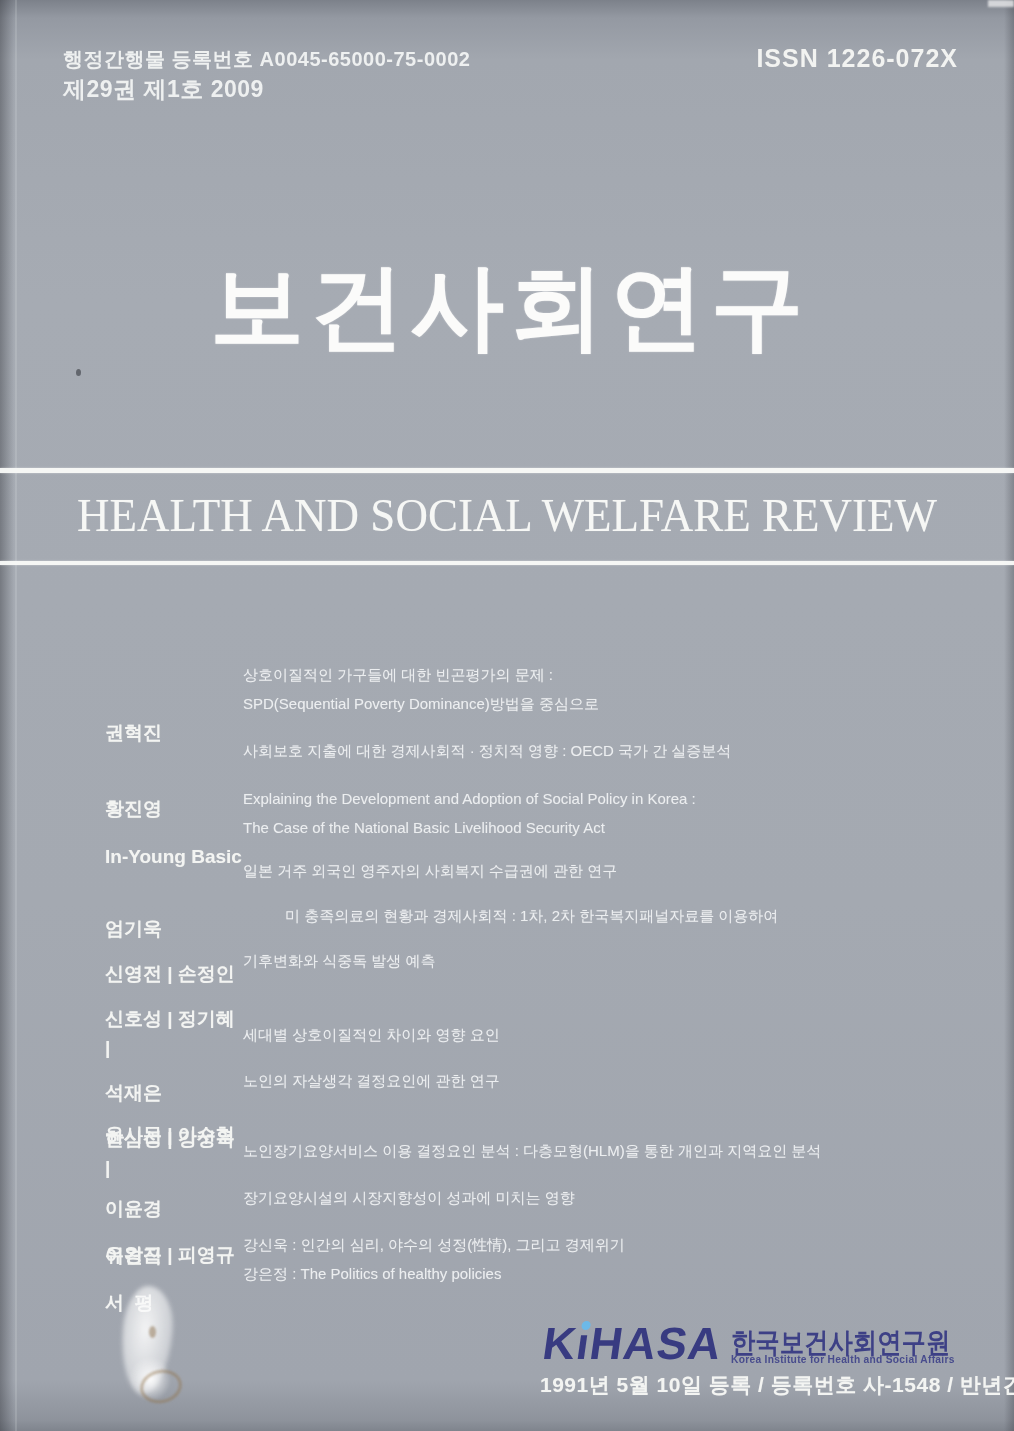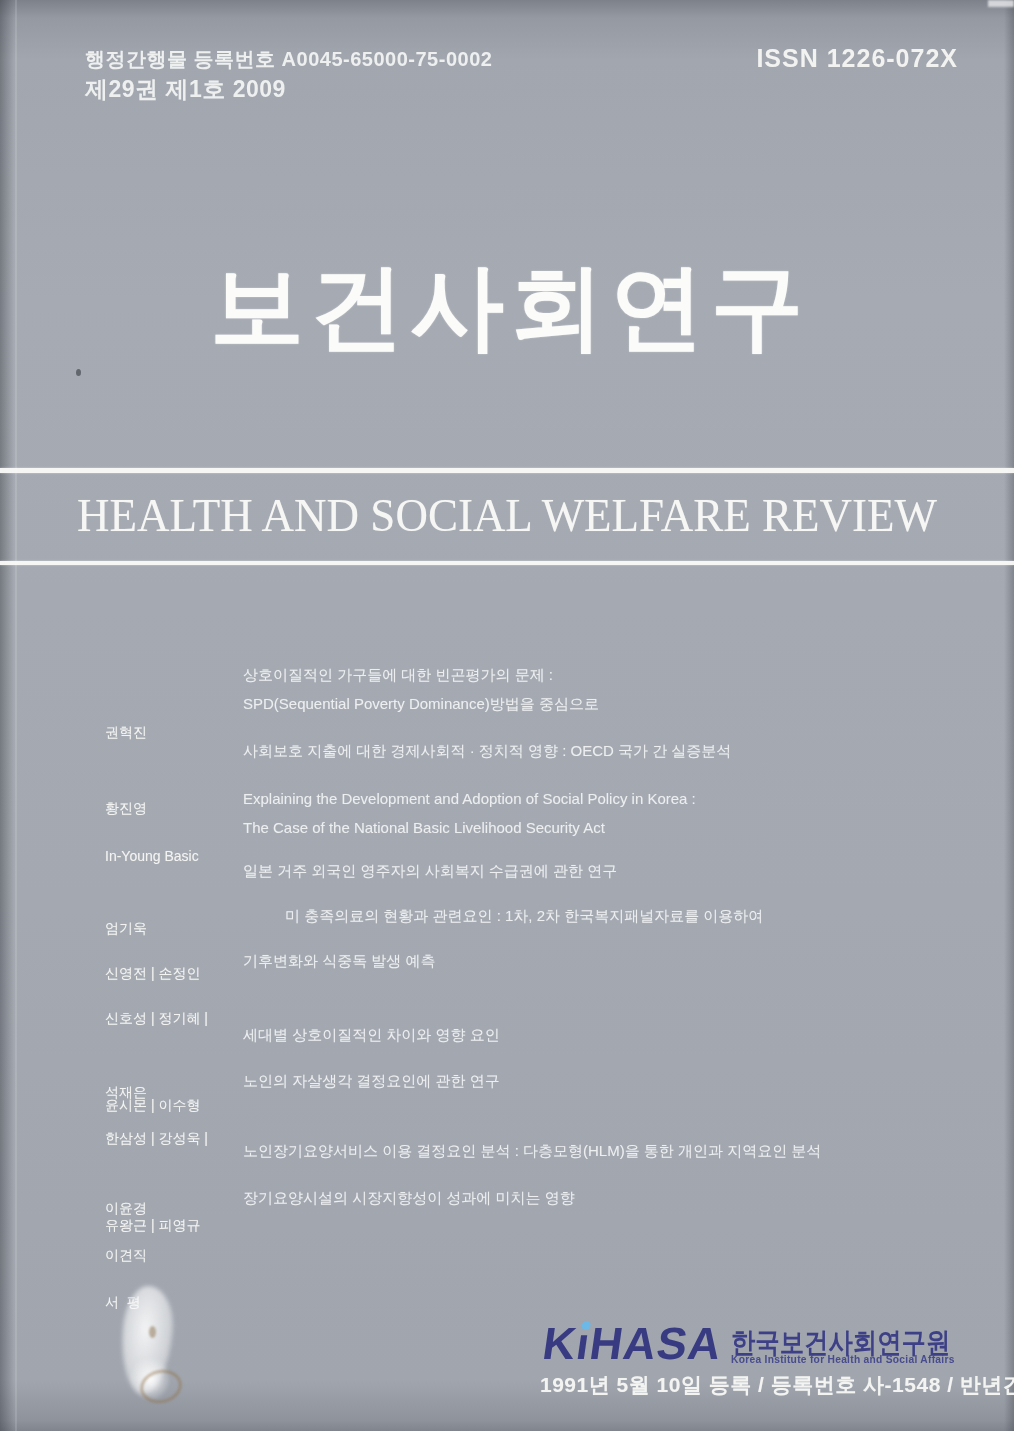--- a/index.html
+++ b/index.html
@@ -17,42 +17,42 @@
   
   .edge-left{position:absolute;left:0;top:0;bottom:0;width:14px;
     background:linear-gradient(90deg, rgba(40,42,48,.38), rgba(40,42,48,0));}
   .edge-left-line{position:absolute;left:15px;top:0;bottom:0;width:2px;
     background:rgba(230,232,235,.18);}
   .edge-right{position:absolute;right:0;top:0;bottom:0;width:10px;
     background:linear-gradient(270deg, rgba(45,47,55,.30), rgba(45,47,55,0));}
   .edge-top-notch{position:absolute;right:0;top:0;width:26px;height:7px;background:#e9eaec;
     filter:blur(1px);opacity:.8;}
 
-  .meta-top{position:absolute;left:63px;top:44px;line-height:30px;margin-left:22px;}
+  .meta-top{position:absolute;left:63px;top:44px;line-height:30px;}
   .meta-top .reg{font-size:20px;font-weight:700;letter-spacing:.5px;color:#eef0f0;}
   .meta-top .vol{font-size:23px;font-weight:700;letter-spacing:.5px;color:#eef0f0;}
   .issn{position:absolute;right:56px;top:44px;font-size:25px;font-weight:700;
     letter-spacing:1px;color:#f2f3f1;}
 
   .title-kr{position:absolute;left:0;right:0;top:244px;text-align:center;
     font-size:94px;font-weight:800;letter-spacing:6px;color:#fbfbfa;
     text-shadow:0 0 2px rgba(255,255,255,.4);padding-left:6px;}
 
   .rule{position:absolute;left:0;right:0;background:rgba(250,251,249,.95);
     box-shadow:0 0 2px rgba(255,255,255,.5);}
   .rule-top{top:468px;height:5px;}
   .rule-bottom{top:561px;height:4px;}
   .title-en{position:absolute;left:0;right:0;top:489px;text-align:center;
     font-family:"Liberation Serif","DejaVu Serif",serif;
     font-size:45px;font-weight:500;letter-spacing:0px;color:#f6f7f5;
     transform:scaleY(1.04);text-shadow:0 0 1px rgba(255,255,255,.35);}
 
   .toc{position:absolute;left:105px;top:0;width:860px;}
   .toc-row{position:absolute;left:0;width:860px;display:flex;align-items:flex-start;}
-  .toc-authors{width:138px;flex:0 0 138px;font-size:14px;font-weight:400;
+  .toc-authors{width:138px;flex:0 0 138px;font-size:19px;font-weight:700;
     line-height:29px;color:#f3f4f2;white-space:pre-wrap;
     text-shadow:0 0 1px rgba(255,255,255,.3);}
   .toc-title{flex:1;font-size:15px;font-weight:400;line-height:29px;color:#eceef0;
     text-shadow:0 0 1px rgba(255,255,255,.25);}
   .toc-authors span,.toc-title span{display:block;}
 
   .footer-logo{position:absolute;left:543px;top:1322px;height:46px;}
   .logo-word{display:inline-block;transform:skewX(-8deg);
     font-size:45px;font-weight:800;letter-spacing:1px;color:#383b81;
     font-family:"Liberation Sans","DejaVu Sans",sans-serif;line-height:44px;}
@@ -146,21 +146,21 @@
       <div class="toc-title">
         <span>일본 거주 외국인 영주자의 사회복지 수급권에 관한 연구</span>
       </div>
     </div>
 
     <div class="toc-row" style="top:901px">
       <div class="toc-authors" style="flex-basis:180px;width:180px">
         <span>신영전 | 손정인</span>
       </div>
       <div class="toc-title">
-        <span>미 충족의료의 현황과 관련요인 : 1차, 2차 한국복지패널자료를 이용하여</span>
+        <span>미 충족의료의 현황과 경제사회적 : 1차, 2차 한국복지패널자료를 이용하여</span>
       </div>
     </div>
 
     <div class="toc-row" style="top:946px">
       <div class="toc-authors">
         <span>신호성 | 정기혜 |</span>
         <span>윤시몬 | 이수형</span>
       </div>
       <div class="toc-title">
         <span>기후변화와 식중독 발생 예측</span>
@@ -200,20 +200,24 @@
         <span>이견직</span>
       </div>
       <div class="toc-title">
         <span>장기요양시설의 시장지향성이 성과에 미치는 영향</span>
       </div>
     </div>
 
     <div class="toc-row" style="top:1230px">
       <div class="toc-authors">
         <span>서  평</span>
+      </div>
+      <div class="toc-title">
+        <span>강신욱 : 인간의 심리, 야수의 성정(性情), 그리고 경제위기</span>
+        <span>강은정 : The Politics of healthy policies</span>
       </div>
     </div>
 
   </div>
 
   <div class="footer-logo">
     <span class="logo-word"><span>K</span><span class="logo-i"><span class="dot" style="background:#6cb9e8" title="ı"></span><span>ı</span></span><span>HASA</span></span>
   </div>
   <div class="org-kr">한국보건사회연구원</div>
   <div class="org-en">Korea Institute for Health and Social Affairs</div>

